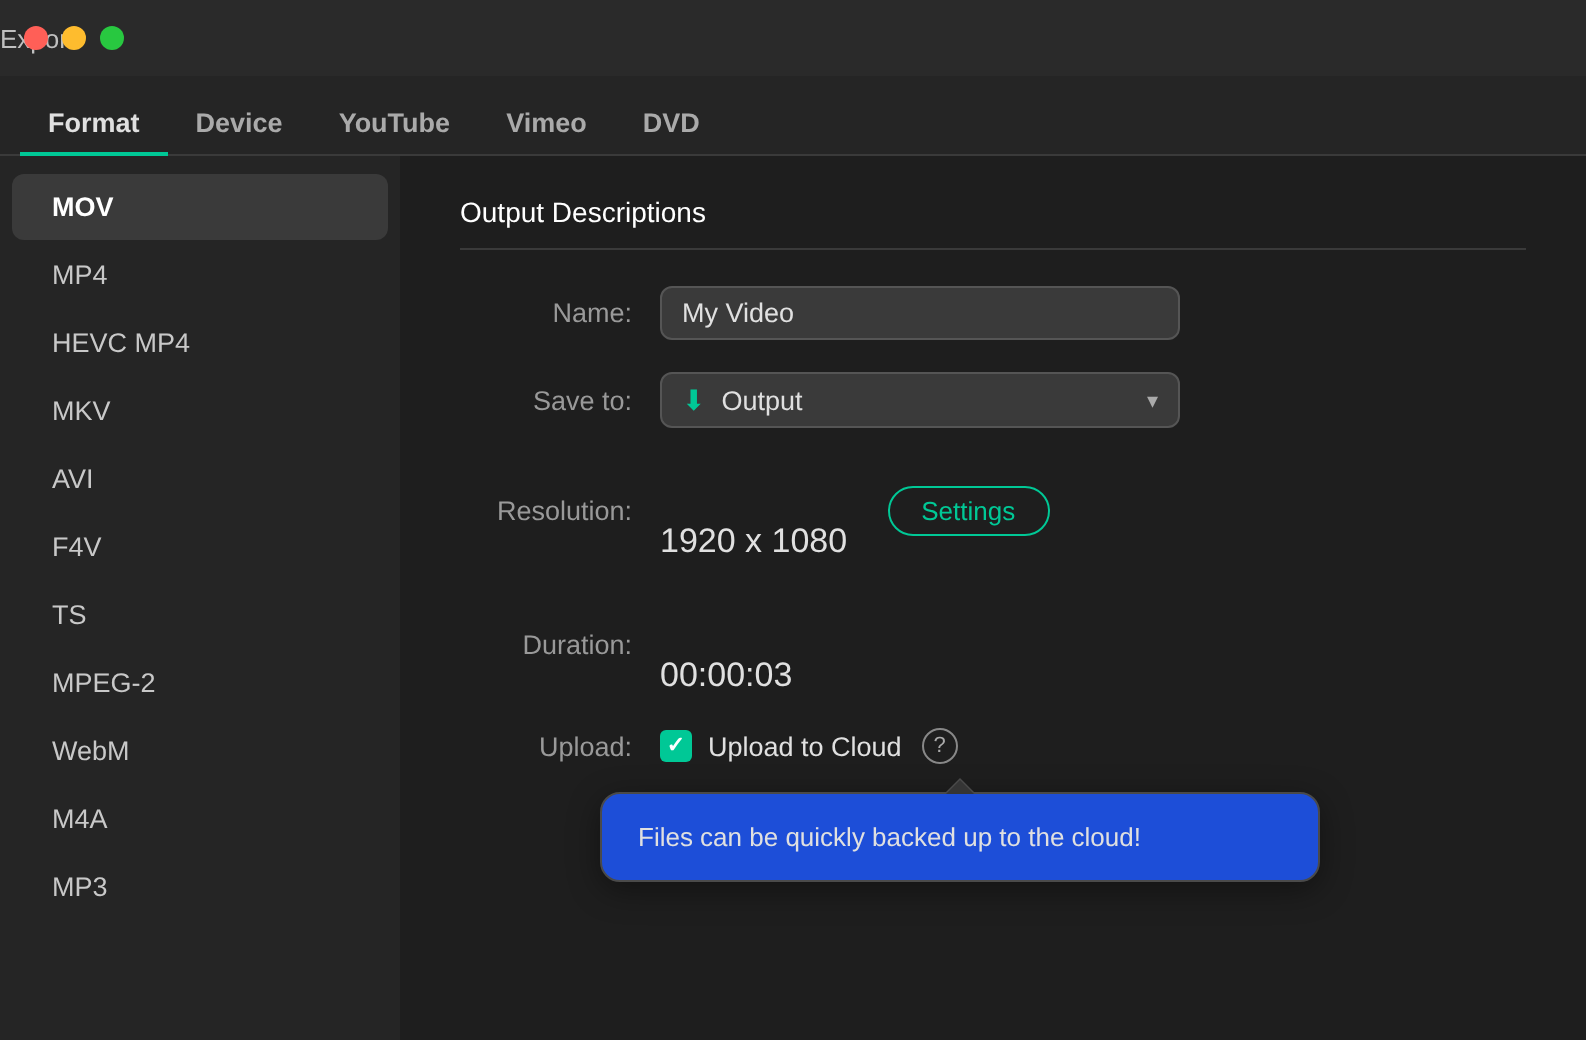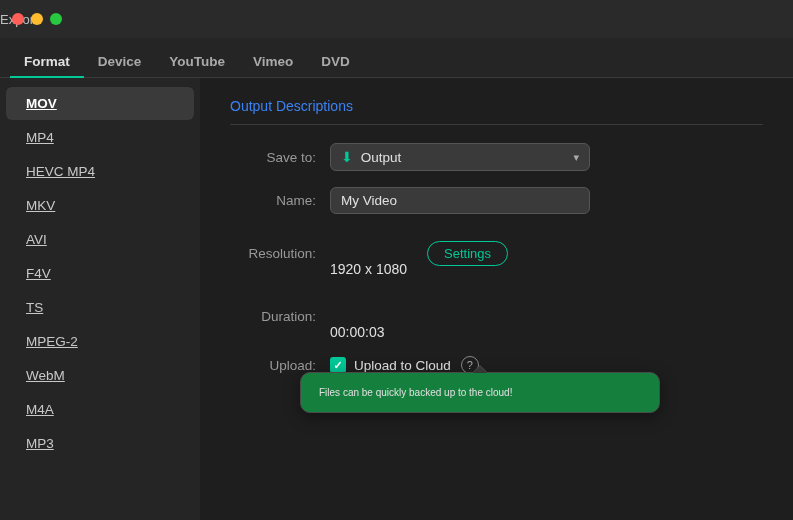--- a/index.html
+++ b/index.html
@@ -85,60 +85,59 @@
       padding: 8px 0;
       overflow-y: auto;
     }
     .sidebar-item {
       padding: 9px 20px;
       font-size: 13.5px;
       color: #c8c8c8;
       cursor: pointer;
       border-radius: 6px;
       margin: 1px 6px;
-      text-decoration: underline;
     }
     .sidebar-item.active {
       background: #3a3a3a;
       color: #ffffff;
       font-weight: 600;
     }
 
     
     .content-area {
       flex: 1;
       padding: 20px 30px;
       background: #1e1e1e;
       position: relative;
     }
 
     .output-desc-title {
       font-size: 14px;
-      color: #3b82f6;
+      color: #ffffff;
       margin-bottom: 18px;
       border-bottom: 1px solid #3a3a3a;
       padding-bottom: 10px;
     }
 
     .field-row {
       display: flex;
       align-items: center;
       margin-bottom: 16px;
     }
     .field-label {
       width: 100px;
       text-align: right;
       color: #999;
       font-size: 13.5px;
       padding-right: 14px;
       flex-shrink: 0;
     }
     .field-value {
       color: #e0e0e0;
-      font-size: 14px;
+      font-size: 17px;
       margin-top: 31px;
     }
 
     
     .name-input {
       background: #3a3a3a;
       border: 1px solid #555;
       border-radius: 6px;
       color: #e0e0e0;
       font-size: 13.5px;
@@ -236,27 +235,27 @@
       display: flex;
       align-items: center;
       justify-content: center;
       margin-left: 10px;
       cursor: pointer;
     }
 
     
     .tooltip-balloon {
       position: absolute;
-      top: 16px;
+      top: 32px;
       left: 70px;
-      background: #15803d;
+      background: #1d4ed8;
       border: 1px solid #4a4a4a;
       border-radius: 10px;
       padding: 14px 18px;
-      font-size: 10px;
+      font-size: 13px;
       color: #e0e0e0;
       width: 360px;
       z-index: 10;
       box-shadow: 0 4px 16px rgba(0,0,0,0.4);
     }
     .tooltip-balloon::before {
       content: '';
       position: absolute;
       top: -8px;
       left: 50%;
@@ -311,33 +310,33 @@
     <div class="sidebar-item">MPEG-2</div>
     <div class="sidebar-item">WebM</div>
     <div class="sidebar-item">M4A</div>
     <div class="sidebar-item">MP3</div>
   </div>
 
   <div class="content-area">
     <div class="output-desc-title">Output Descriptions</div>
 
     <div class="field-row">
+      <div class="field-label">Name:</div>
+      <input class="name-input" type="text" value="My Video" style="">
+    </div>
+
+    <div class="field-row">
       <div class="field-label">Save to:</div>
       <div class="save-to-dropdown">
         <div class="save-to-inner">
           <span class="download-icon">⬇</span>
           <span>Output</span>
         </div>
         <span class="chevron-down">▾</span>
       </div>
-    </div>
-
-    <div class="field-row">
-      <div class="field-label">Name:</div>
-      <input class="name-input" type="text" value="My Video" style="">
     </div>
 
     <div class="resolution-row">
       <div class="field-label">Resolution:</div>
       <div class="field-value">1920 x 1080</div>
       <button class="settings-btn">Settings</button>
     </div>
 
 
     <div class="field-row">

